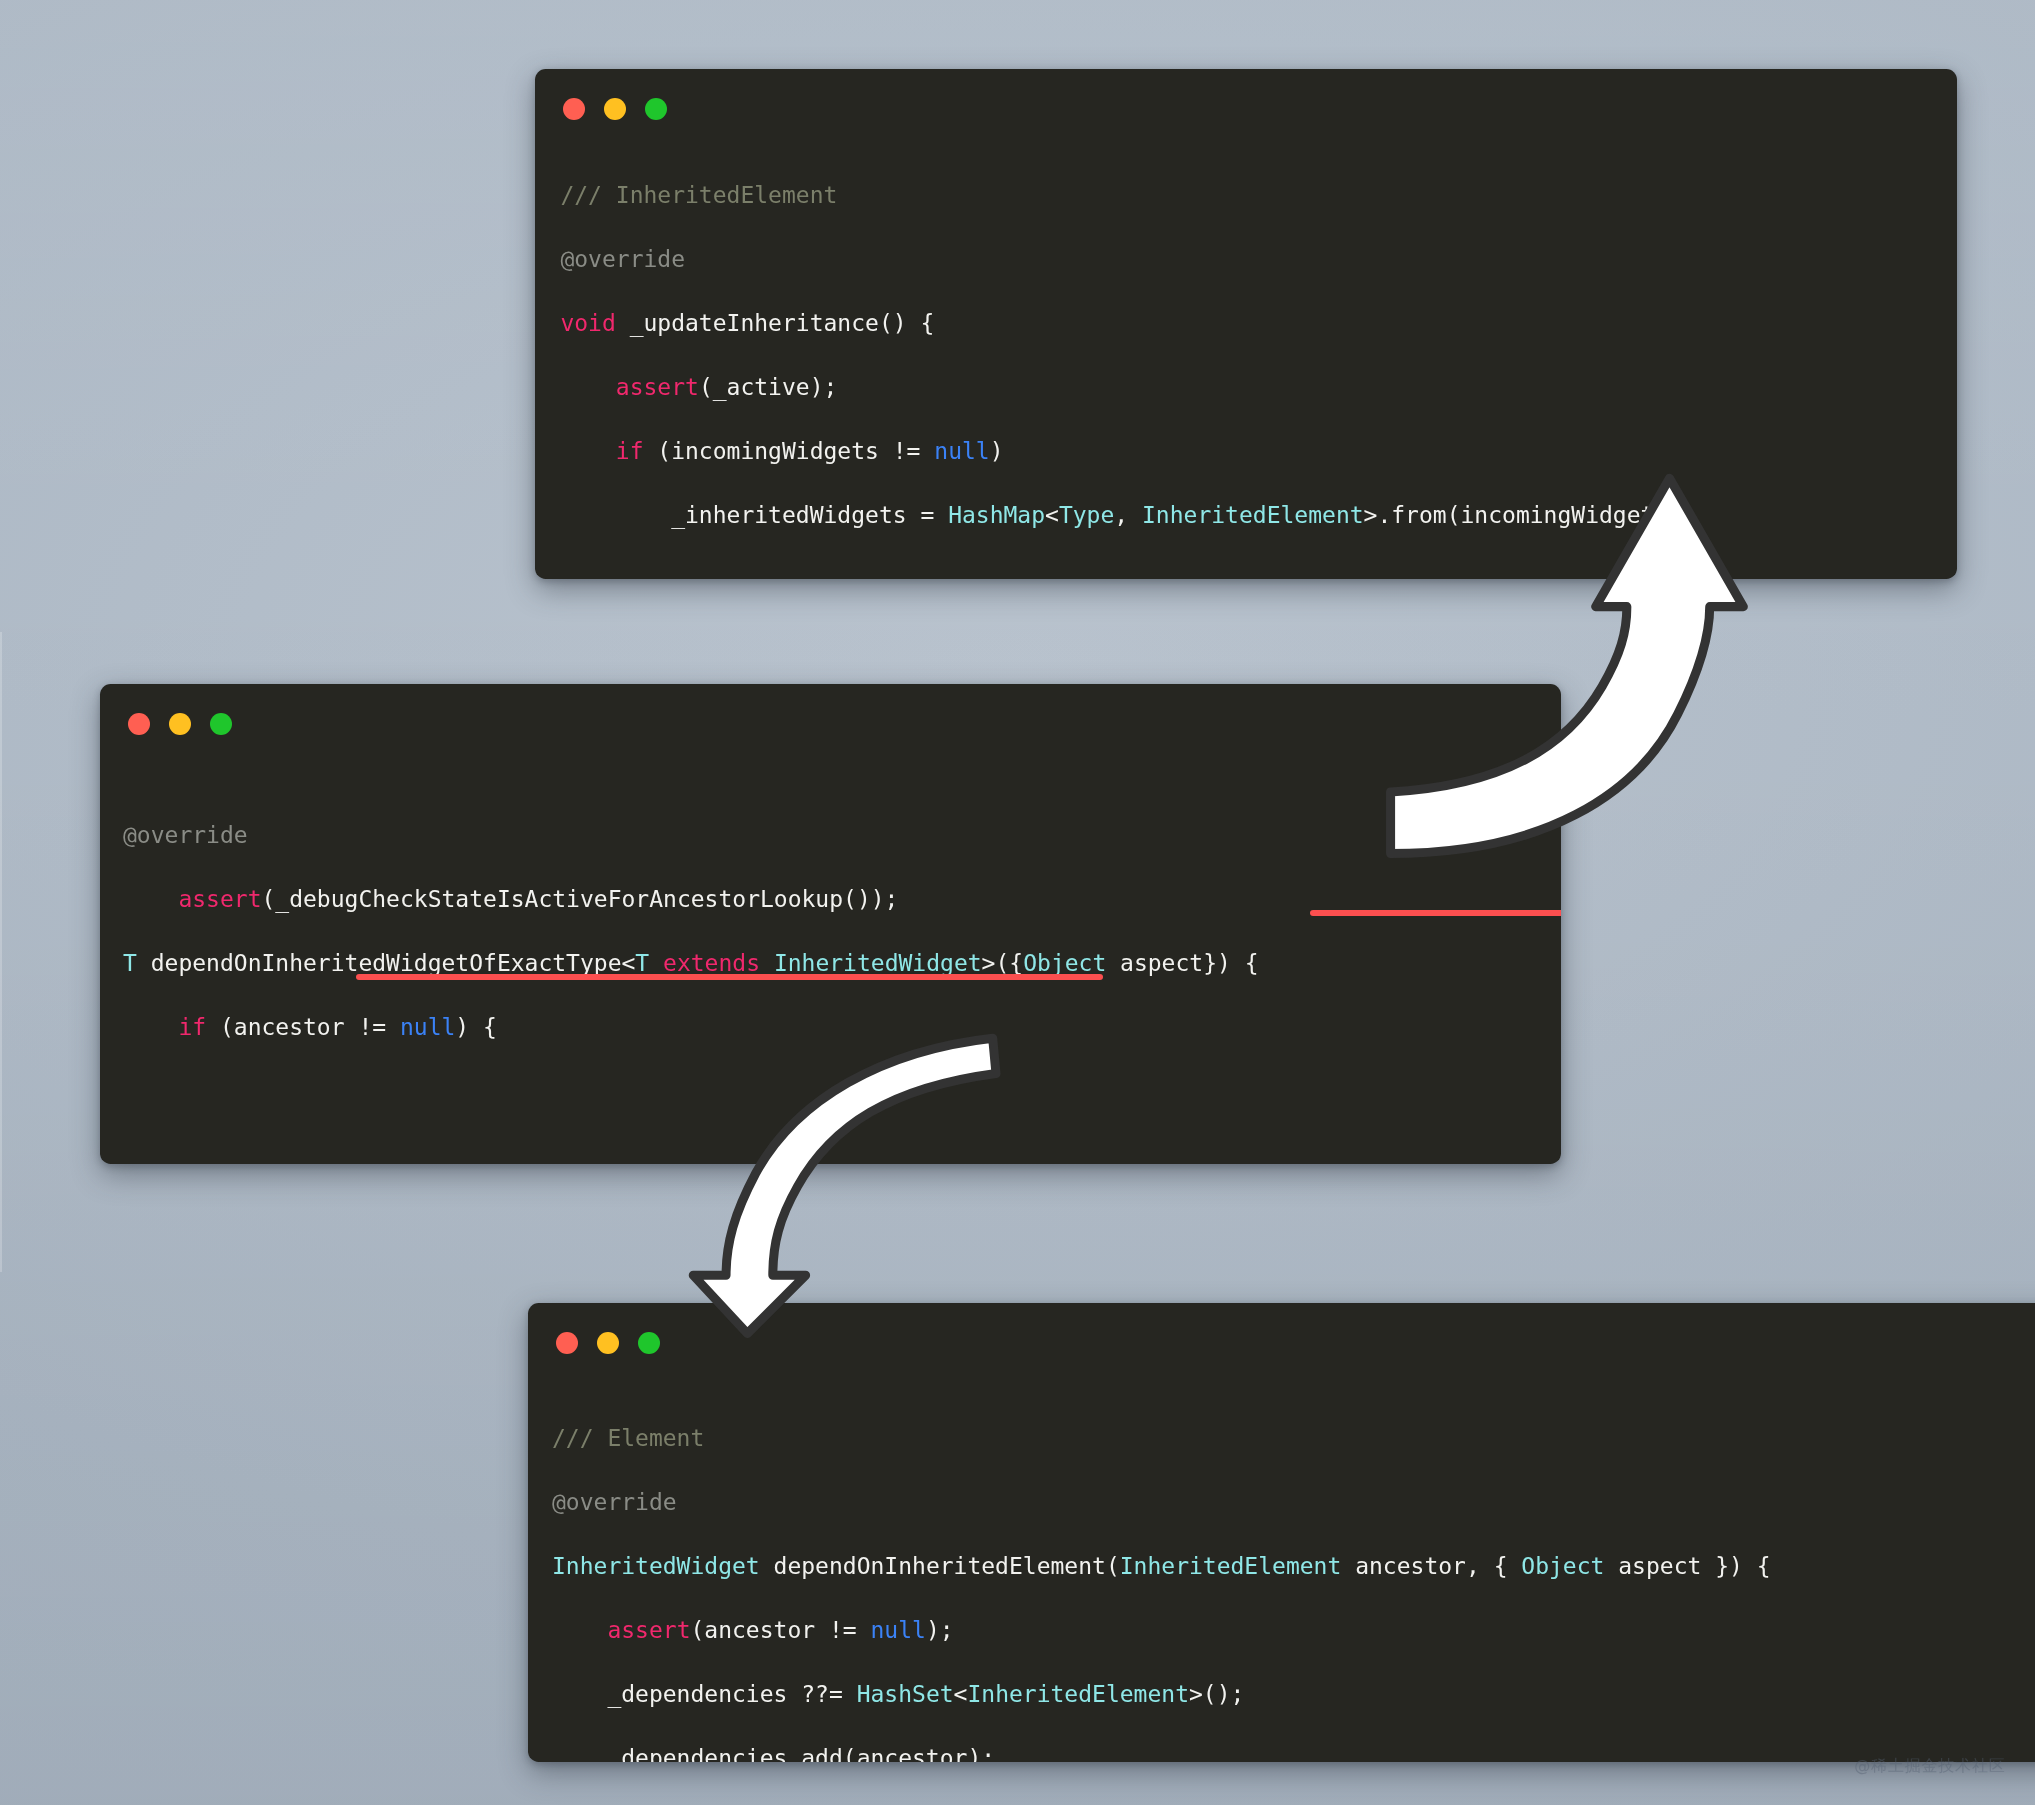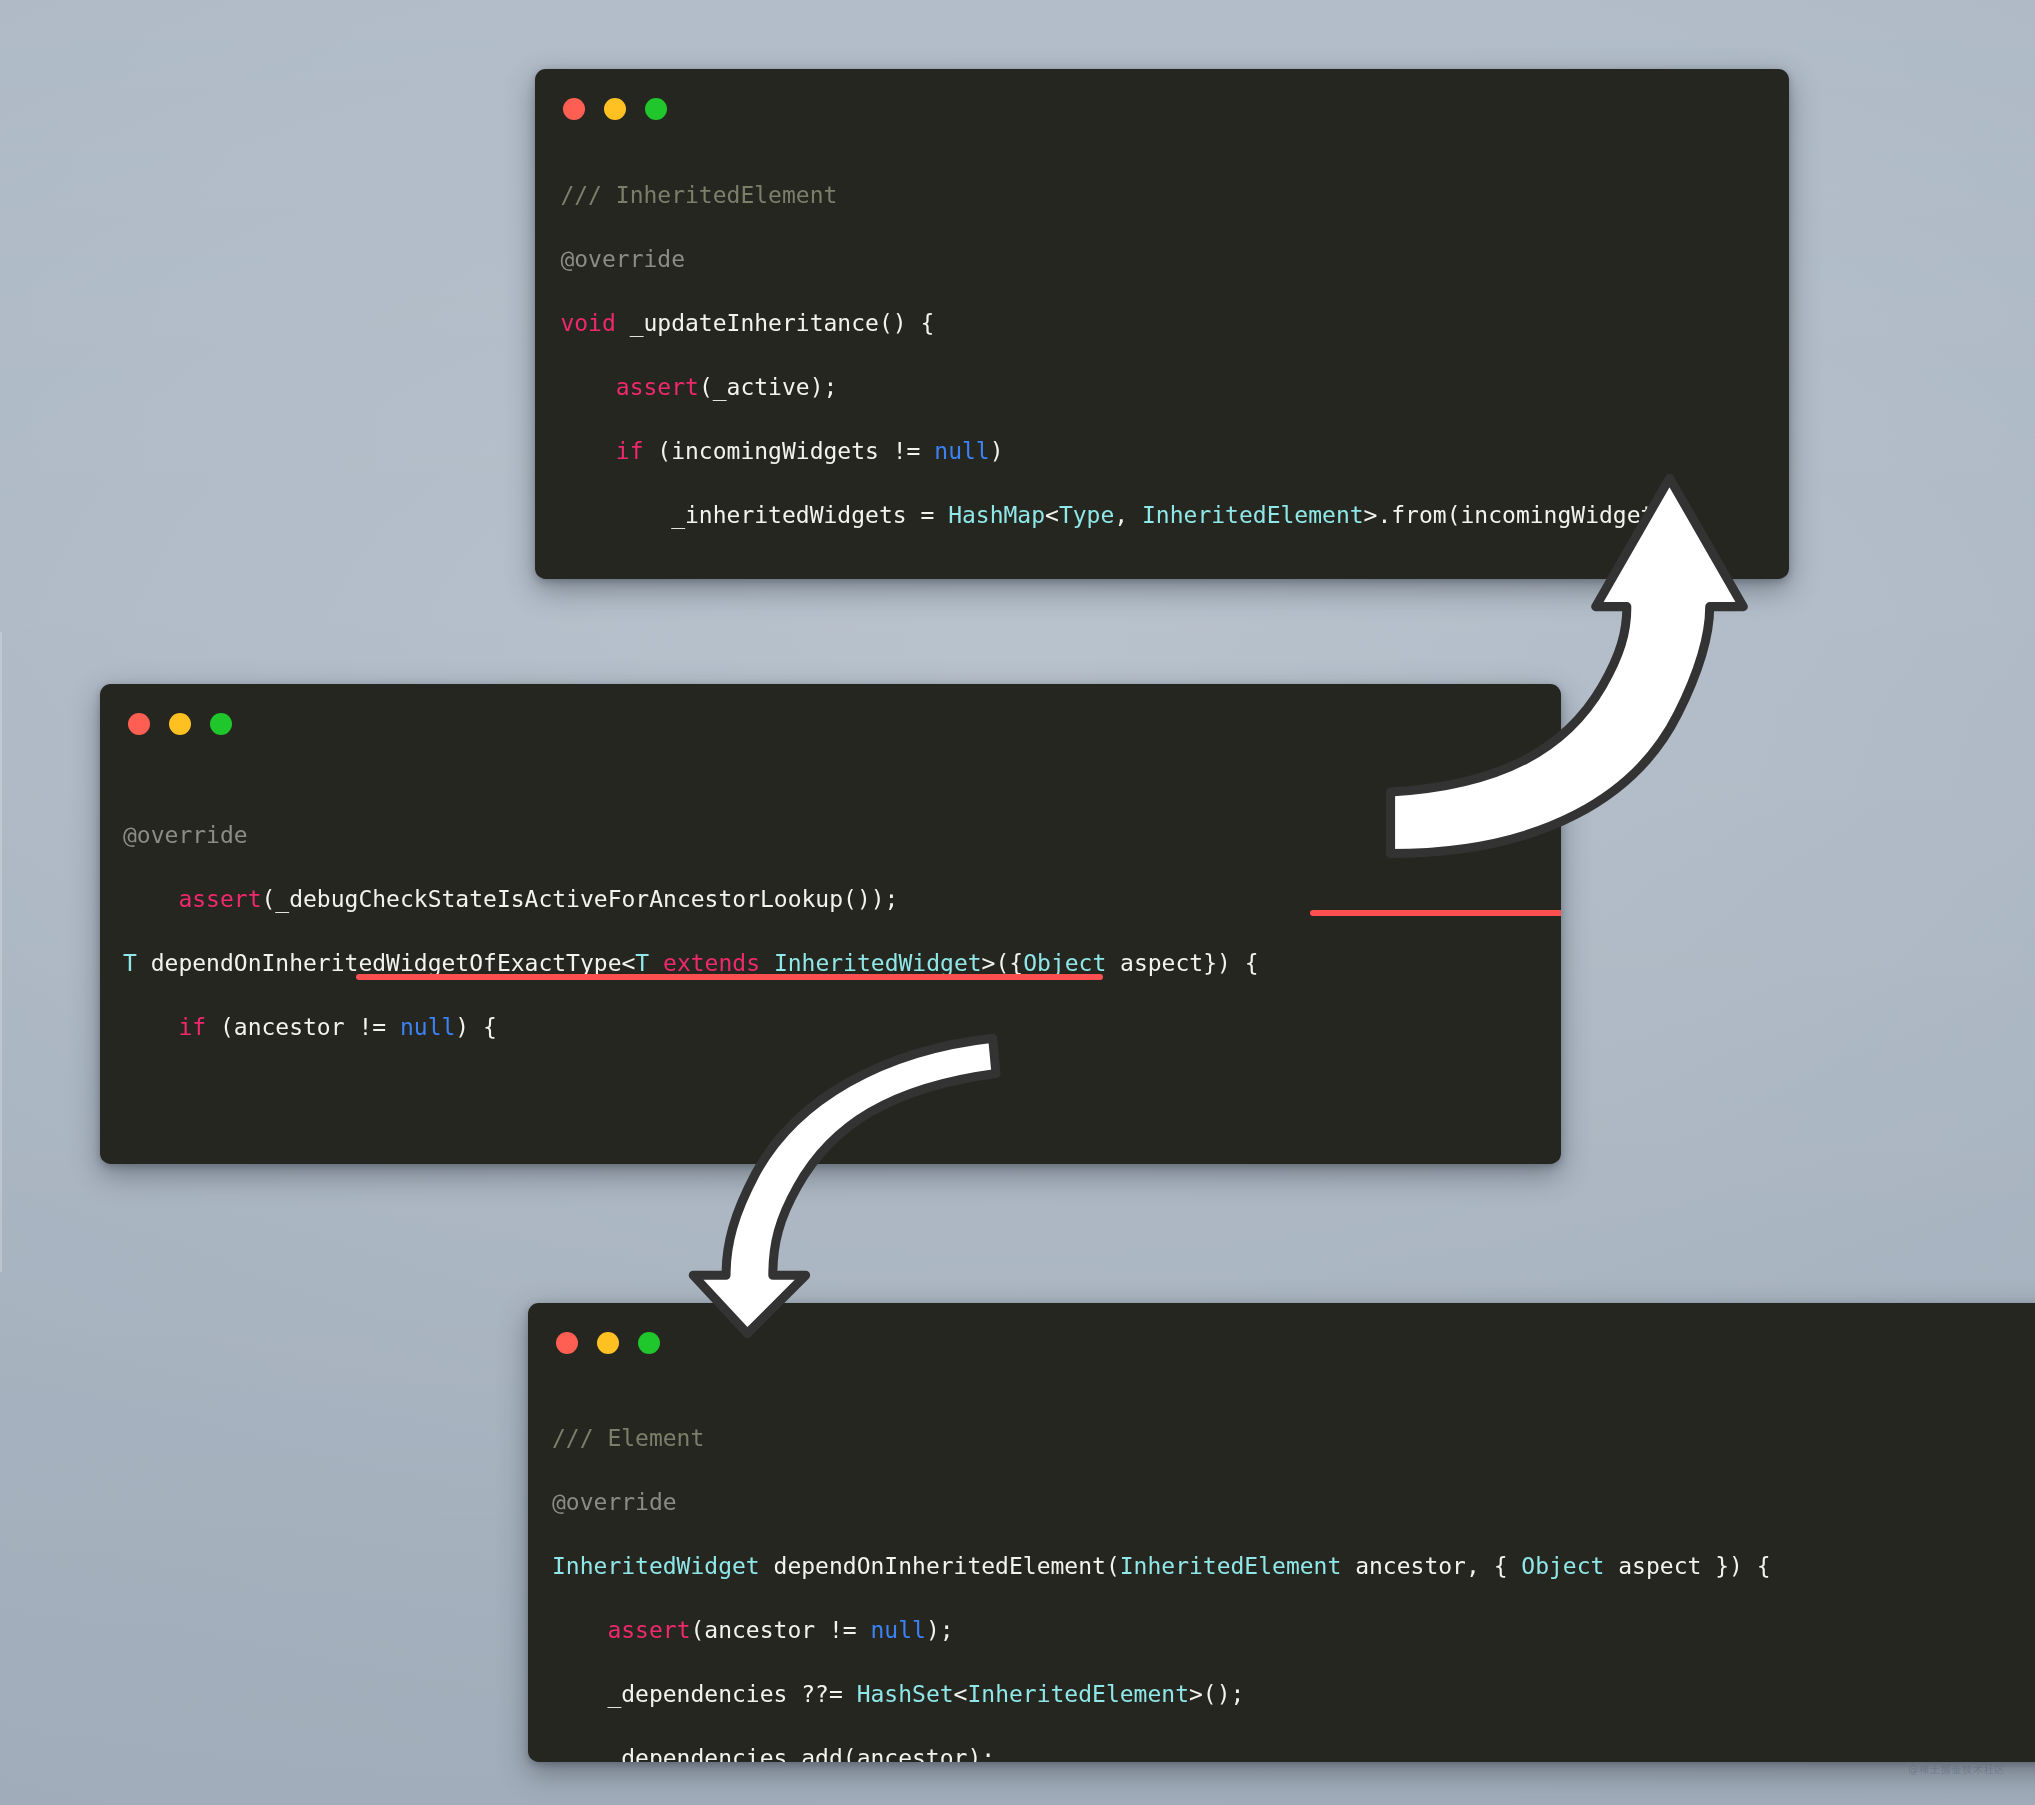--- a/index.html
+++ b/index.html
@@ -98,33 +98,33 @@
     inset: 0;
     pointer-events: none;
   }
 
   
   #watermark {
     position: absolute;
     right: 29.5px;
     bottom: 29.5px;
     font-family: "DejaVu Sans", sans-serif;
-    font-size: 10px;
+    font-size: 16px;
     color: rgba(85,98,115,0.42);
     letter-spacing: 0.8px;
     white-space: nowrap;
   }
 </style>
 </head>
 <body>
 
 <div id="backdrop"></div>
 <div id="edge-line"></div>
 
-<div class="code-window" id="win-top" style="left:535px; top:69px; width:1254px; height:510px;">
+<div class="code-window" id="win-top" style="left:535px; top:69px; width:1422px; height:510px;">
   <div class="titlebar">
     <span class="dot red"></span>
     <span class="dot amber"></span>
     <span class="dot green"></span>
   </div>
   <div class="code-body">
 <span class="ln"><span class="c-com">/// InheritedElement</span></span>
 <span class="ln"><span class="c-ann">@override</span></span>
 <span class="ln"><span class="c-kw">void</span><span class="c-txt"> _updateInheritance() {</span></span>
 <span class="ln"><span class="c-txt">    </span><span class="c-kw">assert</span><span class="c-txt">(_active);</span></span>

